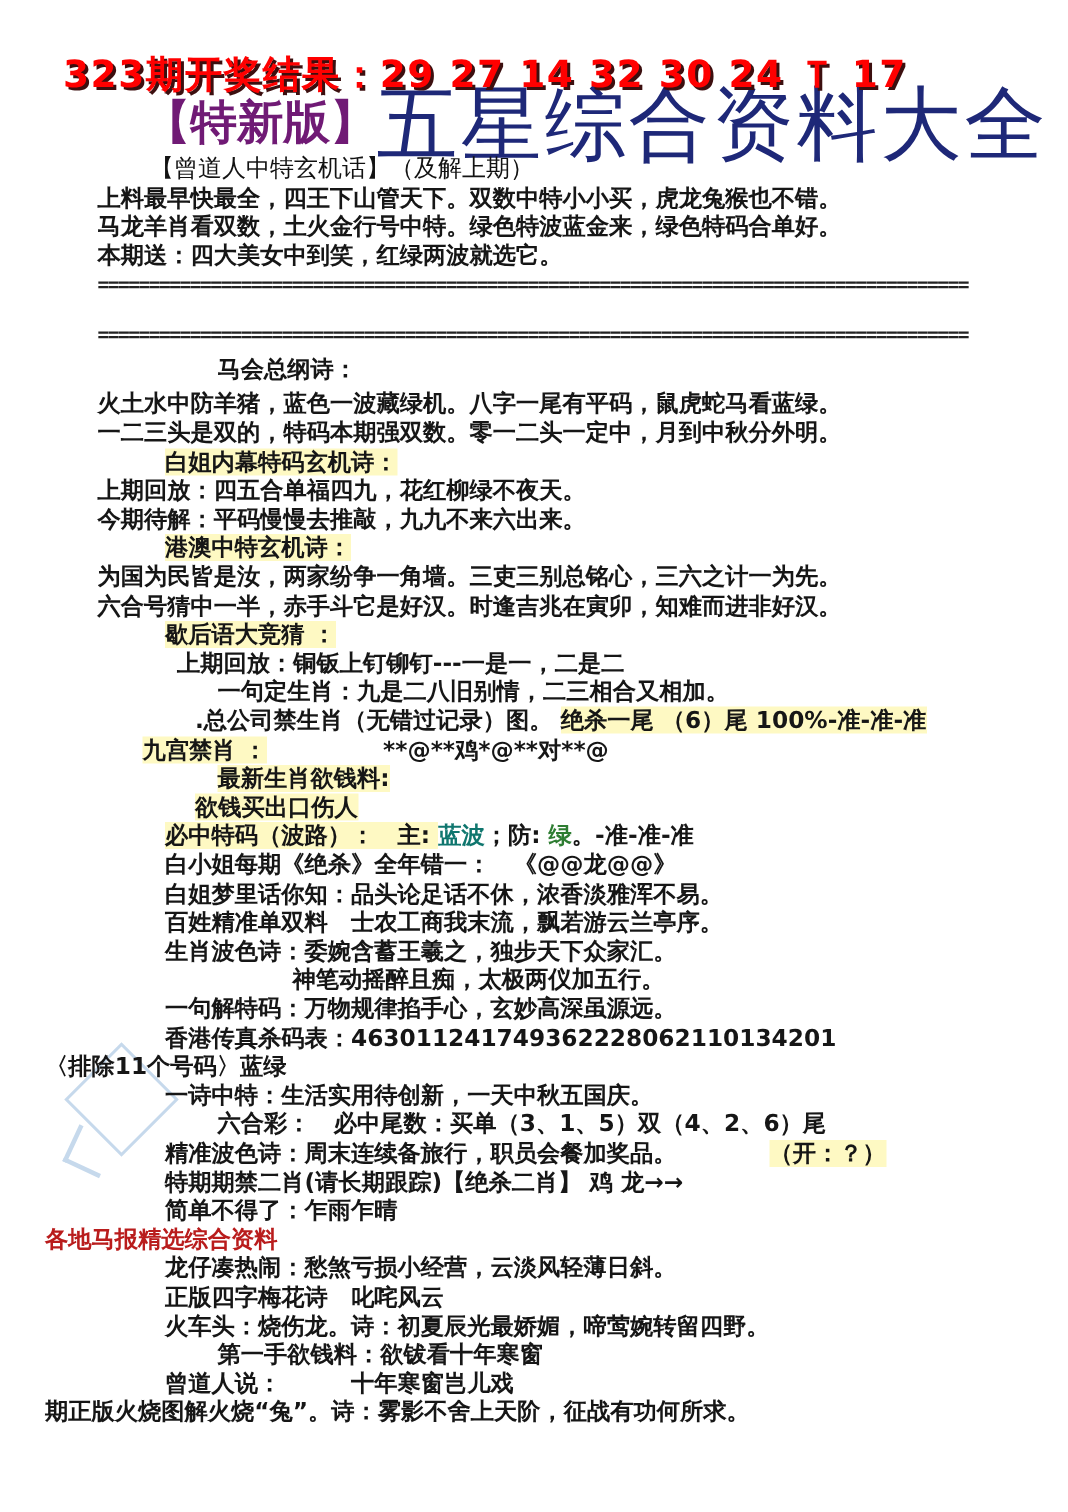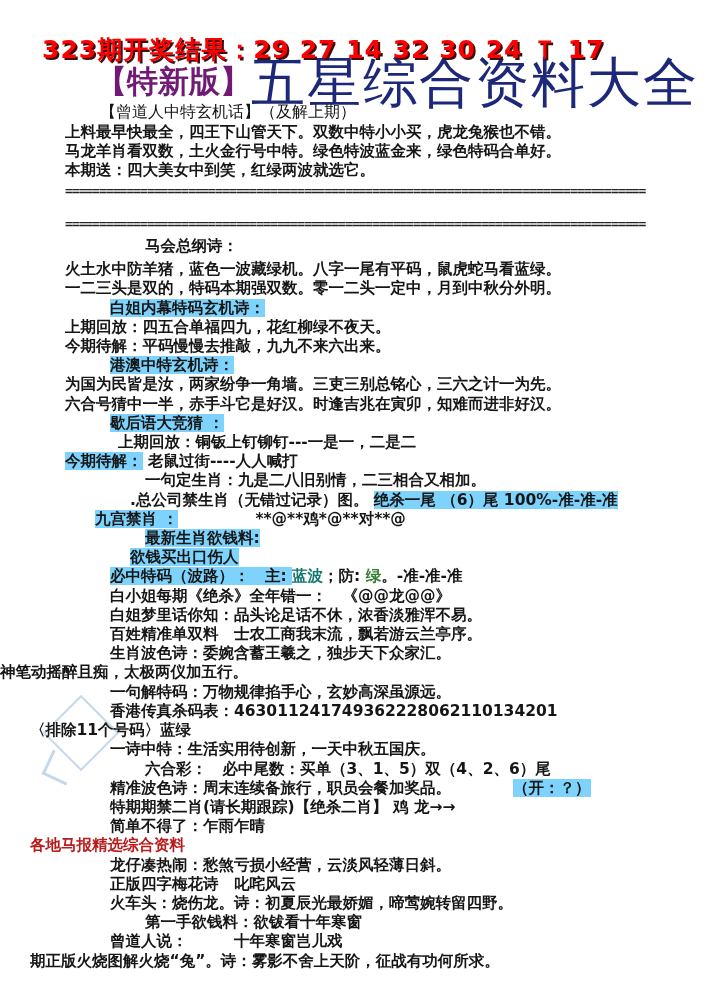--- a/index.html
+++ b/index.html
@@ -29,32 +29,32 @@
   
   .content{position:absolute;left:0;top:123px;width:576px;z-index:2;font-weight:bold;}
   .line{font-size:15.5px;line-height:19.2px;color:#161616;white-space:pre;}
   .c0{margin-left:30px}
   .c1{margin-left:65px}
   .c2{margin-left:118px}
   .c3{margin-left:95px}
   .c4{margin-left:110px}
   .c5{margin-left:130px}
   .c6{margin-left:145px}
-  .c7{}
+  .c7{margin-left:195px}
   .sep{
     margin-left:65px;
     font-family:"DejaVu Sans Mono","Liberation Mono",monospace;
     font-size:13px;line-height:19.2px;color:#222;letter-spacing:-1px;white-space:pre;
   }
   .gapTop{margin-top:14px}
   .gapSm{margin-top:4px}
   .red{color:#b91c1c}
   .blue{color:#0f766e}
   .green{color:#2e7d32}
-  .shade{background:#7dd3fc}
+  .shade{background:#fef9c3}
 
   
   .wm-diamond{
     position:absolute;left:54px;top:706px;width:50px;height:50px;
     border:2px solid #c6d9ec;transform:rotate(45deg);z-index:1;background:transparent;
   }
   .wm-arrow{
     position:absolute;left:46px;top:754px;width:24px;height:24px;
     border-left:3px solid #c6d9ec;border-bottom:3px solid #c6d9ec;
     transform:rotate(25deg);z-index:1;
@@ -86,21 +86,20 @@
       <div class="line c1 gapSm">火土水中防羊猪，蓝色一波藏绿机。八字一尾有平码，鼠虎蛇马看蓝绿。</div>
       <div class="line c1">一二三头是双的，特码本期强双数。零一二头一定中，月到中秋分外明。</div>
       <div class="line c4"><span class="shade">白姐内幕特码玄机诗：</span></div>
       <div class="line c1">上期回放：四五合单福四九，花红柳绿不夜天。</div>
       <div class="line c1">今期待解：平码慢慢去推敲，九九不来六出来。</div>
       <div class="line c4"><span class="shade">港澳中特玄机诗：</span></div>
       <div class="line c1">为国为民皆是汝，两家纷争一角墙。三吏三别总铭心，三六之计一为先。</div>
       <div class="line c1">六合号猜中一半，赤手斗它是好汉。时逢吉兆在寅卯，知难而进非好汉。</div>
       <div class="line c4"><span class="shade">歇后语大竞猜 ：</span></div>
       <div class="line c2">上期回放：铜钣上钉铆钉---一是一，二是二</div>
-      <div class="line c1"><span class="shade">今期待解：</span><span> 老鼠过街----人人喊打</span></div>
       <div class="line c6">一句定生肖：九是二八旧别情，二三相合又相加。</div>
       <div class="line c5"><span>.总公司禁生肖（无错过记录）图。 </span><span class="shade">绝杀一尾 （6）尾 100%-准-准-准</span></div>
       <div class="line c3"><span class="shade">九宫禁肖 ：</span><span>　　　　　**@**鸡*@**对**@</span></div>
       <div class="line c6"><span class="shade">最新生肖欲钱料:</span></div>
       <div class="line c5"><span class="shade">欲钱买出口伤人</span></div>
       <div class="line c4"><span class="shade">必中特码（波路）：　主: </span><span class="blue">蓝波</span><span>；防: </span><span class="green">绿</span><span>。-准-准-准</span></div>
       <div class="line c4">白小姐每期《绝杀》全年错一：　《@@龙@@》</div>
       <div class="line c4">白姐梦里话你知：品头论足话不休，浓香淡雅浑不易。</div>
       <div class="line c4">百姓精准单双料　士农工商我末流，飘若游云兰亭序。</div>
       <div class="line c4">生肖波色诗：委婉含蓄王羲之，独步天下众家汇。</div>

